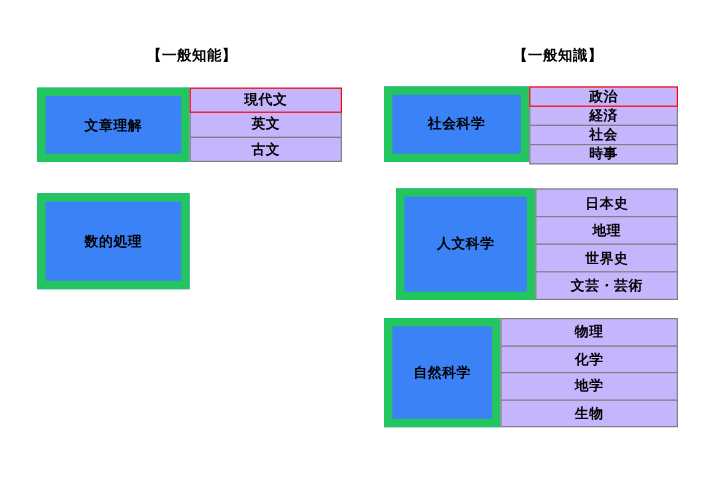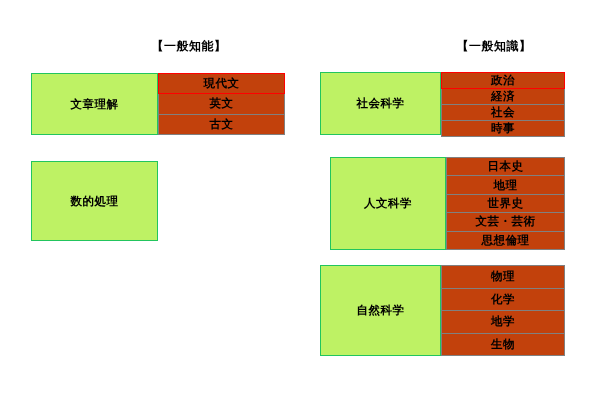--- a/index.html
+++ b/index.html
@@ -24,57 +24,56 @@
 
   
   .col-header {
     position: absolute;
     font-size: 12px;
     font-weight: bold;
     color: #000000;
     letter-spacing: 0.5px;
     white-space: nowrap;
     text-align: center;
-    margin-left: 29px;
   }
   #header-left  { left: 0;   top: 38px; width: 320px; }
   #header-right { left: 315px; top: 38px; width: 300px; }
 
   
   .block {
     position: absolute;
     display: flex;
     align-items: stretch;
     box-sizing: border-box;
   }
 
   .cat-cell {
     box-sizing: border-box;
-    background: #bef264;
-    border: 1px solid #22c55e;
+    background: #3b82f6;
+    border: 7px solid #22c55e;
     display: flex;
     align-items: center;
     justify-content: center;
     font-size: 11.5px;
     font-weight: bold;
     color: #000000;
     letter-spacing: 0.5px;
     white-space: nowrap;
   }
 
   .sub-col {
     box-sizing: border-box;
     display: flex;
     flex-direction: column;
     flex: 1 1 auto;
   }
 
   .sub-cell {
     box-sizing: border-box;
-    background: #c2410c;
+    background: #c4b5fd;
     border: 1px solid #808080;
     margin-top: -1px;
     display: flex;
     align-items: center;
     justify-content: center;
     font-size: 11.5px;
     font-weight: bold;
     color: #000000;
     letter-spacing: 0.5px;
     white-space: nowrap;
@@ -114,21 +113,21 @@
   #block-jinbun {
     left: 320px; top: 157px; width: 245px; height: 93px;
   }
   #block-jinbun .cat-cell { width: 121px; margin-left: 10px; }
   #block-jinbun .sub-col  { width: 124px; }
 
   
   #block-shizen {
     left: 320px; top: 265px; width: 245px; height: 91px;
   }
-  #block-shizen .cat-cell { width: 121px; }
+  #block-shizen .cat-cell { width: 97px; }
   #block-shizen .sub-col  { width: 124px; }
 </style>
 </head>
 <body>
 
 <div class="canvas">
 
   <div class="col-header" id="header-left">【一般知能】</div>
 
   <div class="col-header" id="header-right">【一般知識】</div>
@@ -156,21 +155,20 @@
     </div>
   </div>
 
   <div class="block" id="block-jinbun">
     <div class="cat-cell">人文科学</div>
     <div class="sub-col">
       <div class="sub-cell">日本史</div>
       <div class="sub-cell">地理</div>
       <div class="sub-cell">世界史</div>
       <div class="sub-cell">文芸・芸術</div>
-      <div class="sub-cell">思想倫理</div>
     </div>
   </div>
 
   <div class="block" id="block-shizen">
     <div class="cat-cell">自然科学</div>
     <div class="sub-col">
       <div class="sub-cell">物理</div>
       <div class="sub-cell">化学</div>
       <div class="sub-cell">地学</div>
       <div class="sub-cell">生物</div>

